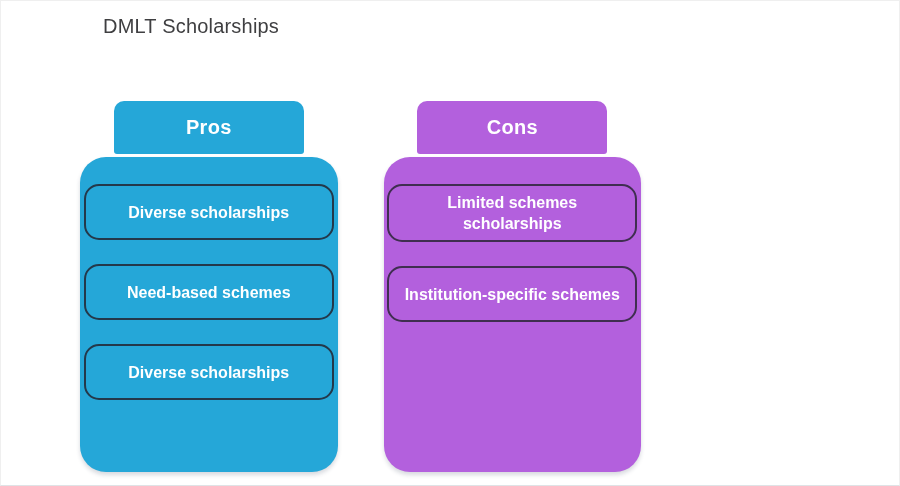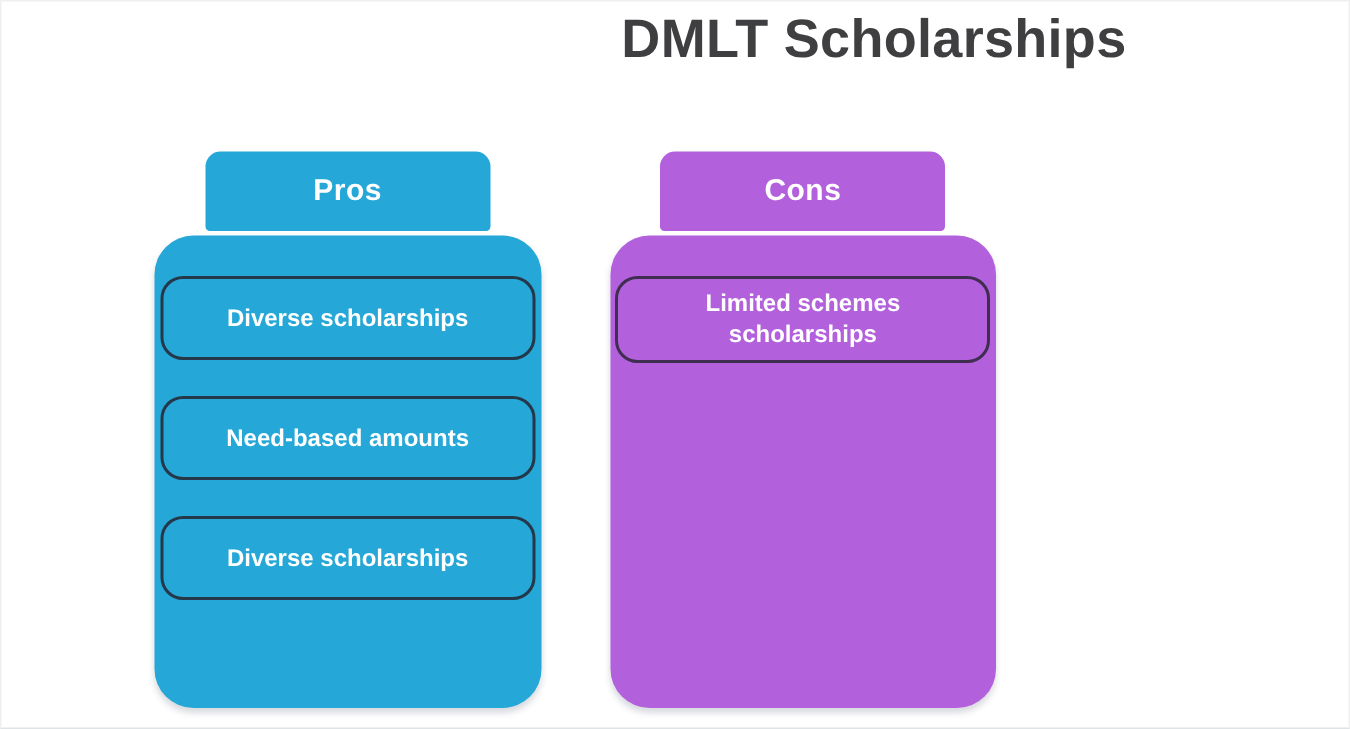--- a/index.html
+++ b/index.html
@@ -15,30 +15,30 @@
     background: #ffffff;
     border: 1px solid #efefef;
     border-bottom: 1px solid #dfe3e6;
     overflow: hidden;
   }
   .page-title {
     margin: 0;
     padding-top: 8px;
     margin-left: 102px;
     width: 648px;
-    text-align: right;
-    font-size: 36px;
+    text-align: left;
+    font-size: 20px;
     line-height: 34px;
-    font-weight: bold;
+    font-weight: normal;
     letter-spacing: 0.2px;
     color: var(--title-text, #3f3f41);
   }
   .columns {
     margin-top: 58px;
-    margin-left: 102px;
+    margin-left: 79px;
     width: 561px;
     display: flex;
     gap: 46px;
   }
   .column {
     width: 301px;
     display: flex;
     flex-direction: column;
   }
   .tab {
@@ -96,26 +96,27 @@
 <div class="page">
 
   <h1 class="page-title">DMLT Scholarships</h1>
 
   <div class="columns">
 
     <div class="column pros">
       <div class="tab">Pros</div>
       <div class="panel">
         <div class="item">Diverse scholarships</div>
-        <div class="item">Need-based amounts</div>
+        <div class="item">Need-based schemes</div>
         <div class="item">Diverse scholarships</div>
       </div>
     </div>
 
     <div class="column cons">
       <div class="tab">Cons</div>
       <div class="panel">
         <div class="item">Limited schemes scholarships</div>
+        <div class="item">Institution-specific schemes</div>
       </div>
     </div>
 
   </div>
 </div>
 
 </body></html>

